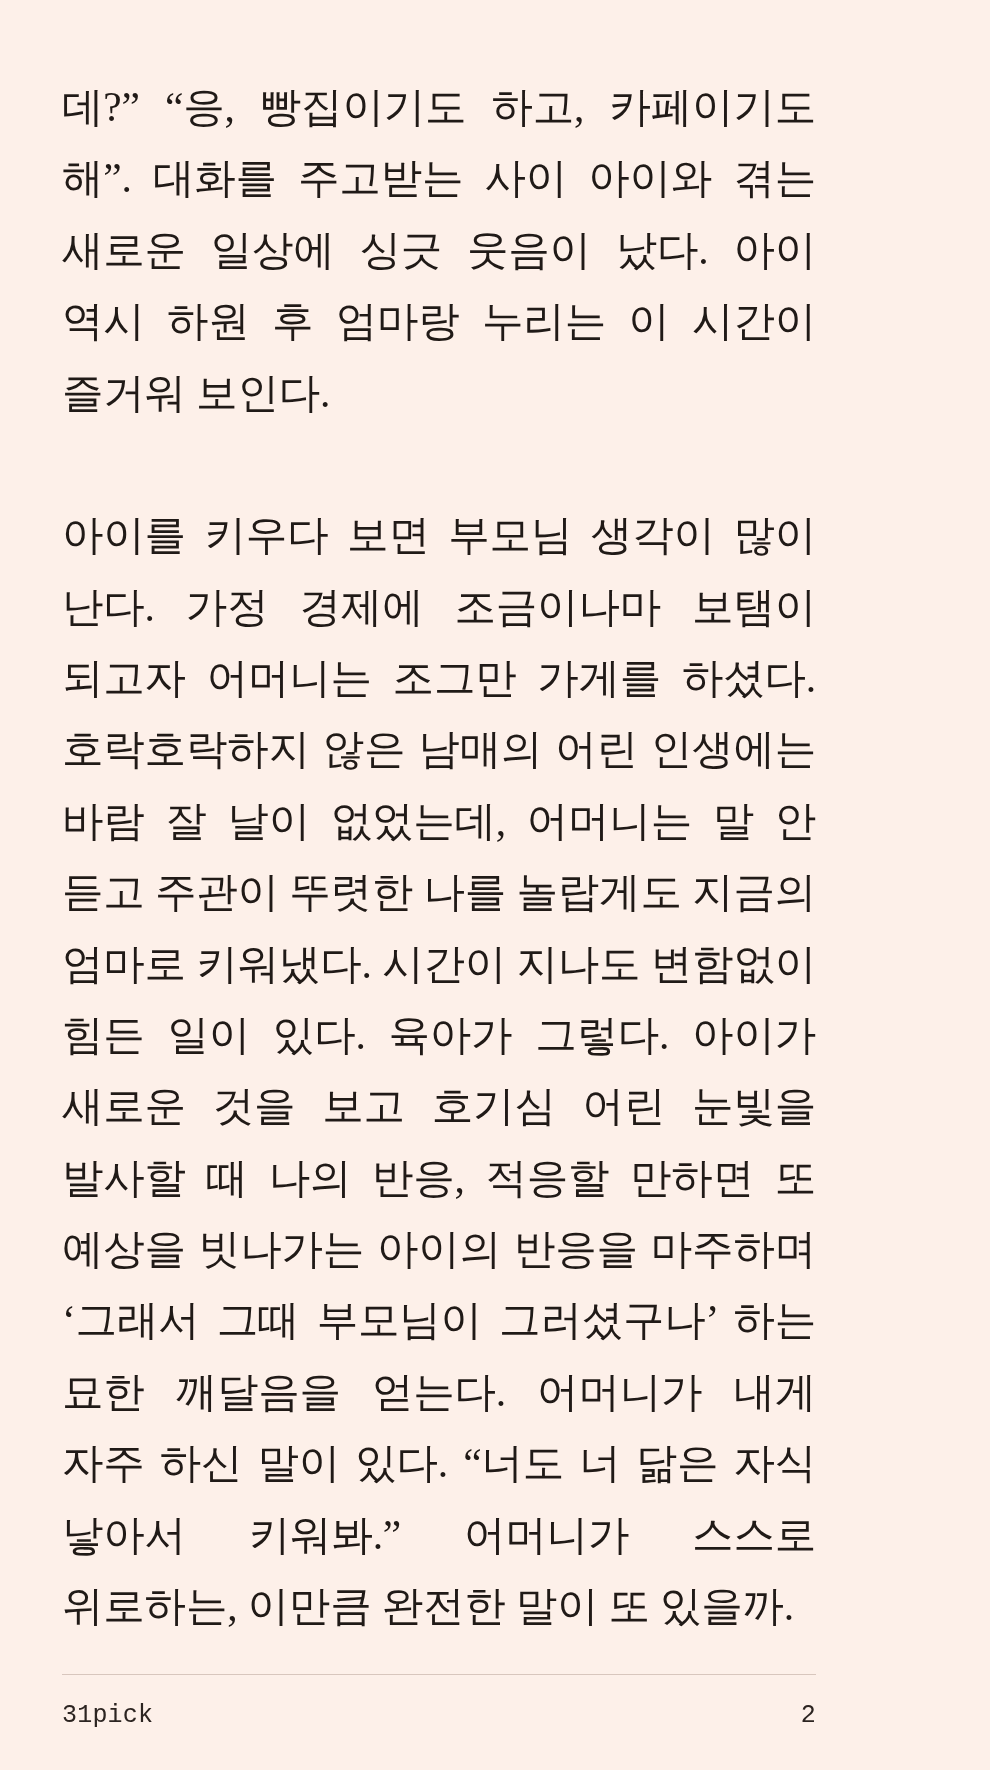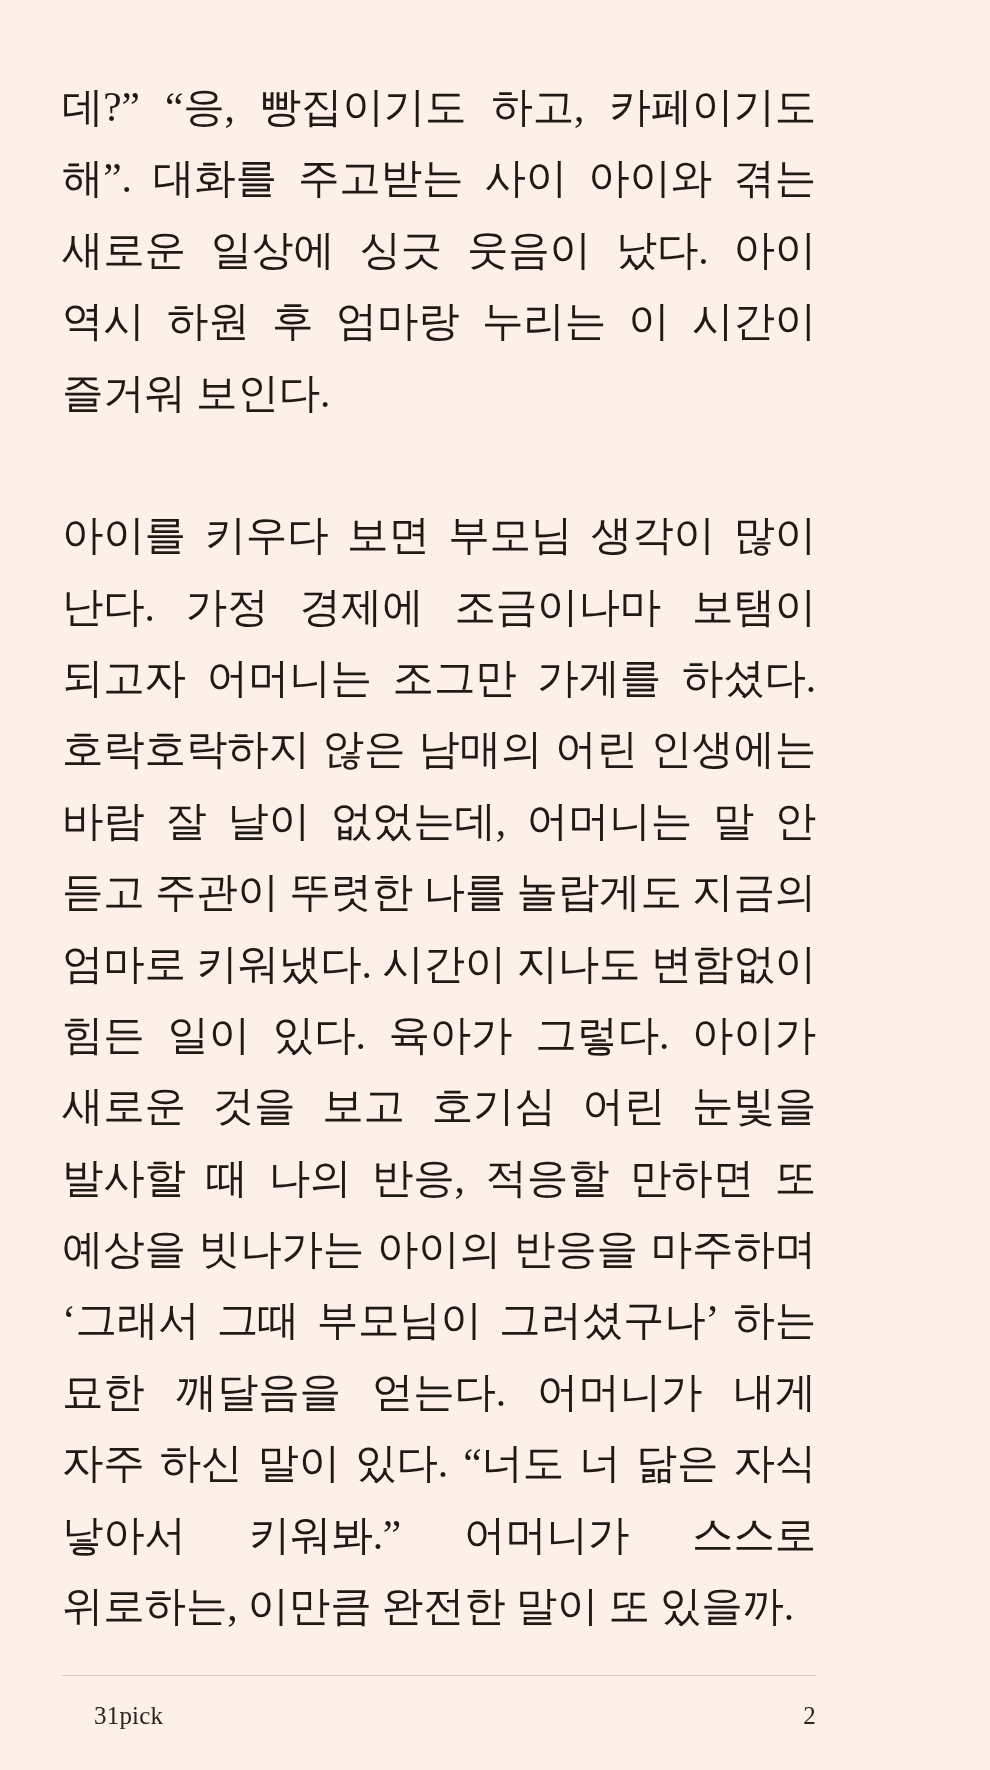--- a/index.html
+++ b/index.html
@@ -50,25 +50,24 @@
   .footer-rule {
     border-top: 1.5px solid #d8c6bd;
     width: 100%;
     height: 0;
     margin-bottom: 26px;
   }
   .footer-row {
     display: flex;
     align-items: flex-end;
     justify-content: space-between;
-    font-family: Liberation Serif, serif;
+    font-family: Liberation Mono, monospace;
     font-size: 25px;
     color: #2c2421;
     letter-spacing: 0.2px;
-    margin-left: 32px;
   }
   .footer-left {
     font-weight: 400;
   }
   .footer-right {
     font-weight: 400;
   }
 </style>
 </head>
 <body>

